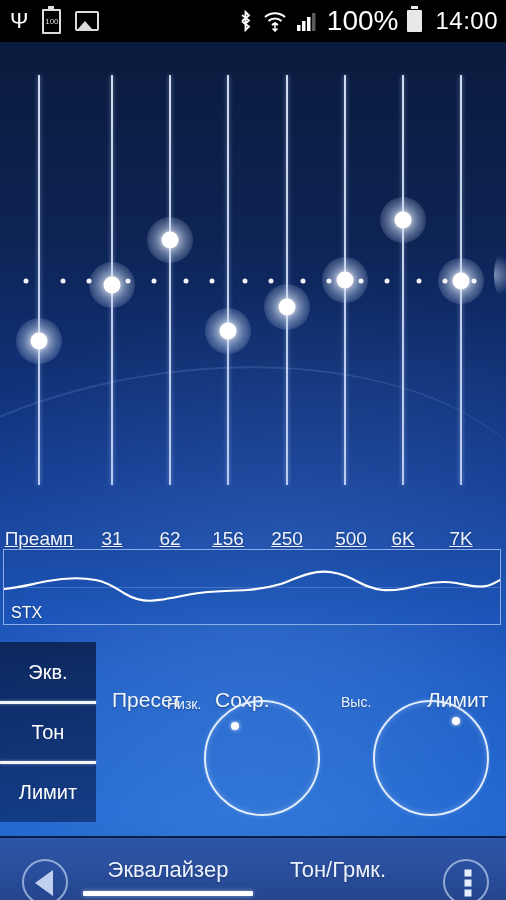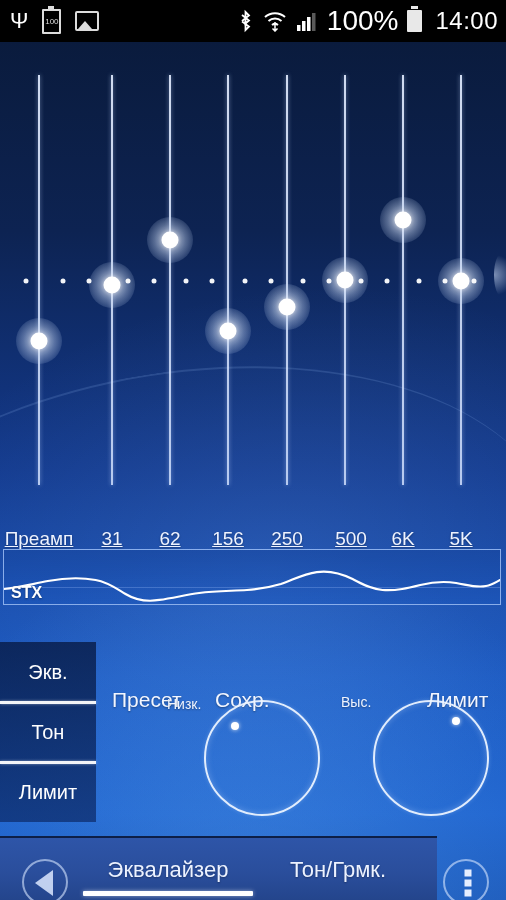--- a/index.html
+++ b/index.html
@@ -92,24 +92,24 @@
   .freq-row{position:absolute;left:0;top:486px;width:506px;height:36px;}
   .freq-label{
     position:absolute;color:#eef3ff;font-size:19px;text-align:center;
     transform:translateX(-50%);white-space:nowrap;
     text-shadow:0 1px 2px rgba(0,0,0,.35);
     text-decoration:underline;
   }
 
   
   .curve-box{
-    position:absolute;left:3px;top:507px;width:498px;height:56px;
+    position:absolute;left:3px;top:507px;width:498px;height:76px;
     border:1px solid rgba(175,205,255,.75);
     background:linear-gradient(180deg, rgba(22,70,160,.55), rgba(26,86,190,.45));
-    box-sizing:border-box;overflow:hidden;font-weight:bold;
+    box-sizing:border-box;overflow:hidden;
   }
   .curve-box svg{position:absolute;left:0;top:0;}
   .curve-mid{position:absolute;left:0;top:37px;width:100%;height:1px;background:rgba(160,195,255,.28);}
   .curve-label{
     position:absolute;left:7px;bottom:2px;color:#fff;font-size:16px;
     text-shadow:0 1px 2px rgba(0,0,0,.4);
   }
 
   
   .tone-area{position:absolute;left:0;top:590px;width:506px;height:208px;}
@@ -139,21 +139,21 @@
     position:absolute;width:8px;height:8px;border-radius:50%;background:#fff;
     transform:translate(-50%,-50%);box-shadow:0 0 4px rgba(255,255,255,.8);
   }
   .knob-label{
     position:absolute;color:#eef4ff;font-size:14px;white-space:nowrap;
     text-shadow:0 1px 2px rgba(0,0,0,.35);
   }
 
   
   .bottombar{
-    position:absolute;left:0;bottom:0;width:437px;height:62px;
+    position:absolute;left:0;bottom:0;width:506px;height:62px;
     background:linear-gradient(180deg,#2e55a8 0%, #2a4e9c 55%, #24458c 100%);
     border-top:2px solid #0d1f47;
   }
   .bb-circle{
     position:absolute;border-radius:50%;border:2px solid rgba(215,230,255,.6);
     box-sizing:border-box;
   }
   .bb-tri{
     position:absolute;width:0;height:0;
     border-top:13px solid transparent;border-bottom:13px solid transparent;
@@ -251,21 +251,21 @@
       </div>
 
     <div class="freq-row" id="freq-row">
         <div class="freq-label" style="left: 39px; top: 0px;">Преамп</div>
         <div class="freq-label" style="left: 112px; top: 0px;">31</div>
         <div class="freq-label" style="left: 170px; top: 0px;">62</div>
         <div class="freq-label" style="left: 228px; top: 0px;">156</div>
         <div class="freq-label" style="left: 287px; top: 0px;">250</div>
         <div class="freq-label" style="left: 345px; top: 0px; margin-left: 6px;">500</div>
         <div class="freq-label" style="left: 403px; top: 0px;">6K</div>
-        <div class="freq-label" style="left: 461px; top: 0px;">5K</div>
+        <div class="freq-label" style="left: 461px; top: 0px;">7K</div>
       </div>
 
     <div class="curve-box">
       <div class="curve-mid"></div>
       <svg width="496" height="74" viewBox="0 0 498 74">
         <path id="curve-path" d="M0,39 C14,38 28,34 44,31 C60,28 76,27 92,30 C104,32 112,38 122,44 C132,50 144,52 156,50 C170,48 182,45 196,43 C212,41 228,41 244,40 C258,39 268,37 278,34 C290,30 300,24 314,22 C328,20 340,24 350,29 C360,34 368,39 380,40 C394,41 406,38 418,35 C430,32 442,31 454,33 C466,35 474,38 484,36 C490,35 494,32 498,30" fill="none" stroke="#ffffff" stroke-width="2.2" stroke-linecap="round" stroke-linejoin="round"></path>
       </svg>
       <div class="curve-label">STX</div>
     </div>
 

